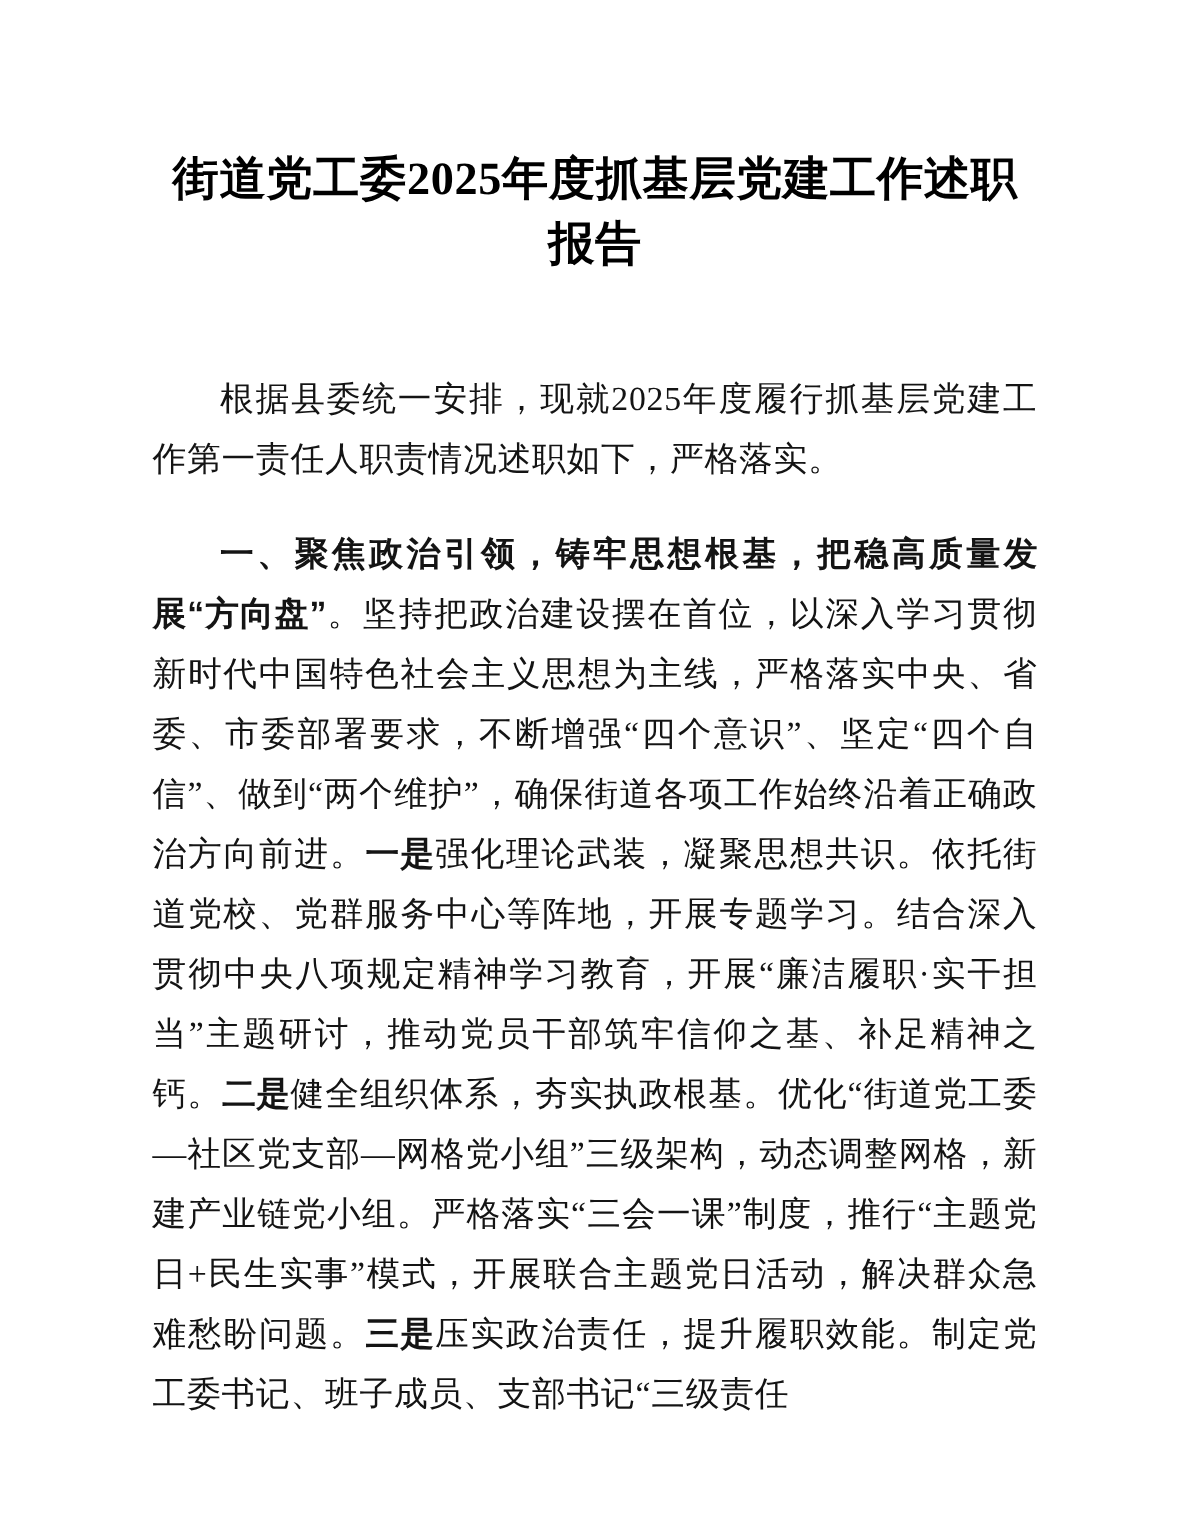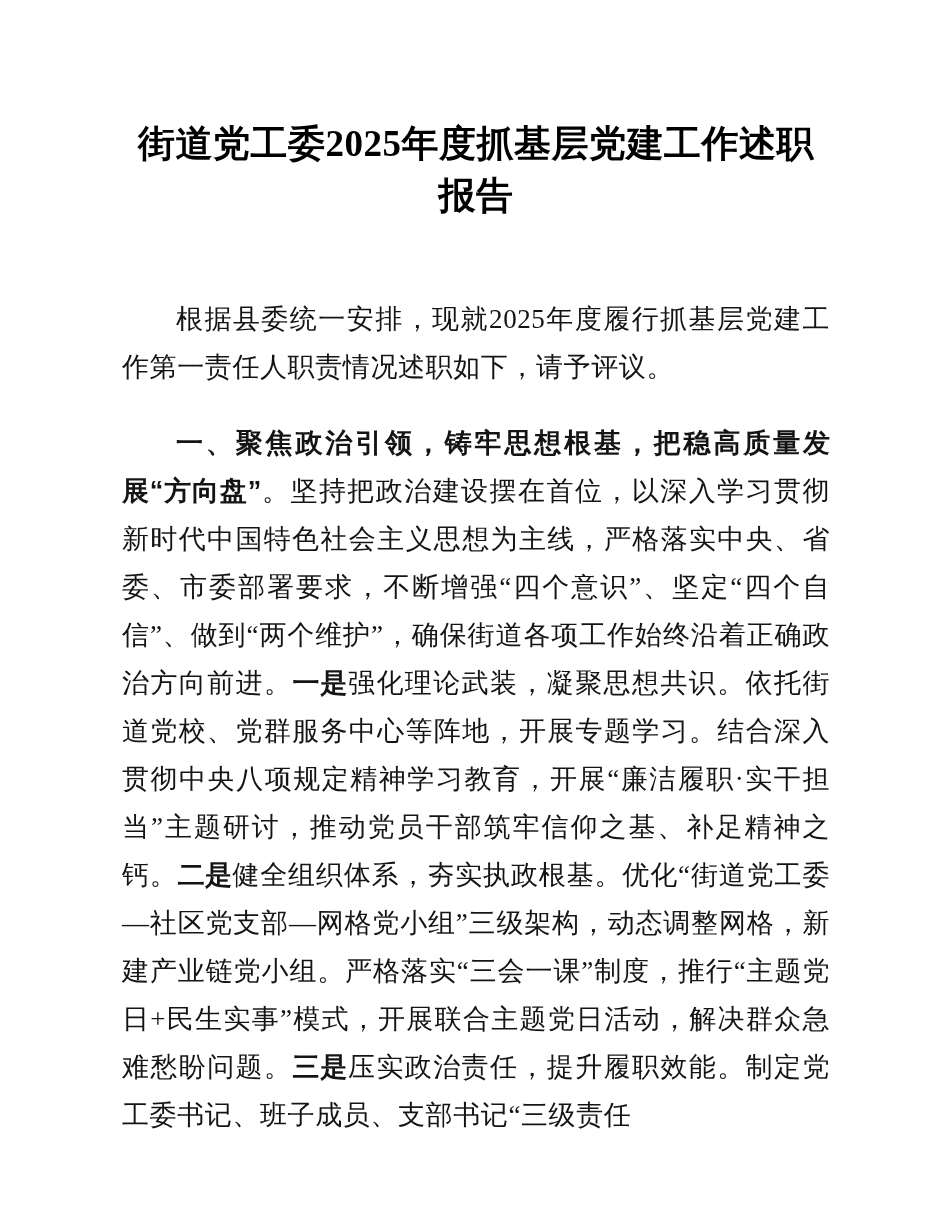--- a/index.html
+++ b/index.html
@@ -69,18 +69,18 @@
   }
 </style>
 </head>
 <body>
 
 <div class="page">
   <div class="doc-body">
 
     <h1 class="doc-title">街道党工委2025年度抓基层党建工作述职报告</h1>
 
-    <p class="para lead"><span>根据县委统一安排，现就2025年度履行抓基层党建工作第一责任人职责情况述职如下，请予评议。</span></p>
+    <p class="para lead"><span>根据县委统一安排，现就2025年度履行抓基层党建工作第一责任人职责情况述职如下，严格落实。</span></p>
 
     <p class="para section"><span class="bold">一、聚焦政治引领，铸牢思想根基，把稳高质量发展“方向盘”</span><span>。坚持把政治建设摆在首位，以深入学习贯彻新时代中国特色社会主义思想为主线，严格落实中央、省委、市委部署要求，不断增强“四个意识”、坚定“四个自信”、做到“两个维护”，确保街道各项工作始终沿着正确政治方向前进。</span><span class="bold">一是</span><span>强化理论武装，凝聚思想共识。依托街道党校、党群服务中心等阵地，开展专题学习。结合深入贯彻中央八项规定精神学习教育，开展“廉洁履职·实干担当”主题研讨，推动党员干部筑牢信仰之基、补足精神之钙。</span><span class="bold">二是</span><span>健全组织体系，夯实执政根基。优化“街道党工委—社区党支部—网格党小组”三级架构，动态调整网格，新建产业链党小组。严格落实“三会一课”制度，推行“主题党日+民生实事”模式，开展联合主题党日活动，解决群众急难愁盼问题。</span><span class="bold">三是</span><span>压实政治责任，提升履职效能。制定党工委书记、班子成员、支部书记“三级责任</span></p>
 
   </div>
 </div>
 
 </body></html>

